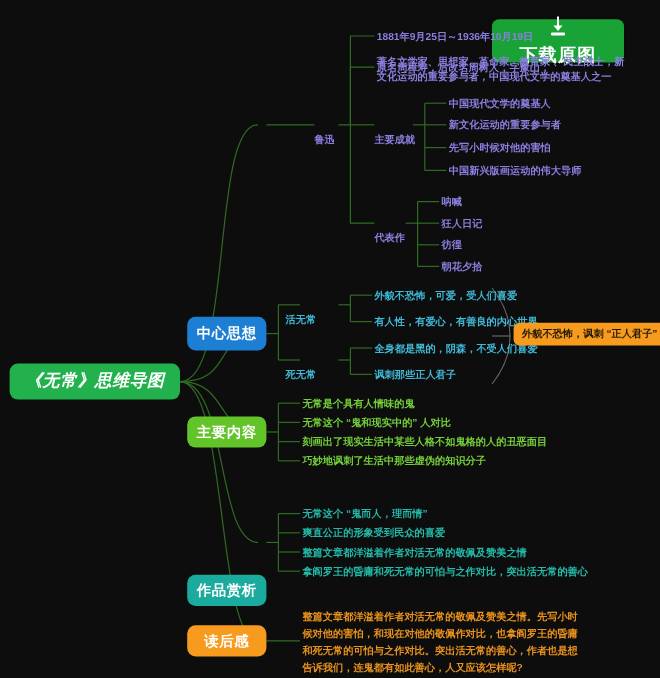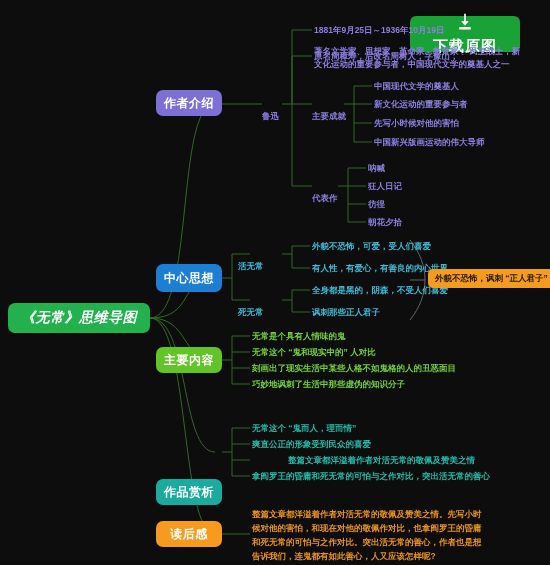--- a/index.html
+++ b/index.html
@@ -148,23 +148,20 @@
         <rect x="5" y="18" width="14" height="3" rx="1"></rect>
       </svg>
     </span>
     <span class="dl-label">下载原图</span>
   </button>
 
   <div class="node root" style="left:8px; top:303px; width:142px; height:30px; background:#22b14c;font-style:italic;">
     <span>《无常》思维导图</span>
   </div>
 
-  <div class="node branch" style="left:156px; top:90px; width:66px; height:26px; background:#7c6fd6;">
-    <span>作者介绍</span>
-  </div>
 
   <div class="mid" style="left:262px; top:98px; color:#8b7fe0;">鲁迅</div>
 
   <div class="leaf" style="left:314px; top:24px; color:#8b7fe0;">1881年9月25日～1936年10月19日</div>
 
   <div class="leaf" style="left:314px; top:50px; color:#8b7fe0;">原名周樟寿，后改名周树人，字豫山，</div>
 
   <div class="leaf wrap" style="left:314px; top:45px; width:210px; color:#8b7fe0; top:46px; margin-top:0; top:45px;">著名文学家、思想家、革命家、教育家 、民主战士，新文化运动的重要参与者，中国现代文学的奠基人之一</div>
 
   <div class="mid" style="left:312px; top:98px; color:#8b7fe0;">主要成就</div>
@@ -201,21 +198,21 @@
   <div class="leaf" style="left:252px; top:330px; color:#74cf3a;">无常是个具有人情味的鬼</div>
   <div class="leaf" style="left:252px; top:346px; color:#74cf3a;">无常这个 “鬼和现实中的” 人对比</div>
   <div class="leaf" style="left:252px; top:362px; color:#74cf3a;">刻画出了现实生活中某些人格不如鬼格的人的丑恶面目</div>
   <div class="leaf" style="left:252px; top:378px; color:#74cf3a;">巧妙地讽刺了生活中那些虚伪的知识分子</div>
 
   <div class="node branch" style="left:156px; top:439px; width:66px; height:26px; background:#1aab9e;margin-top:40px;">
     <span>作品赏析</span>
   </div>
   <div class="leaf" style="left:252px; top:422px; color:#23b9a8;">无常这个 “鬼而人，理而情”</div>
   <div class="leaf" style="left:252px; top:438px; color:#23b9a8;">爽直公正的形象受到民众的喜爱</div>
-  <div class="leaf" style="left:252px; top:454px; color:#23b9a8;margin-left:36px;">整篇文章都洋溢着作者对活无常的敬佩及赞美之情</div>
+  <div class="leaf" style="left:252px; top:454px; color:#23b9a8;">整篇文章都洋溢着作者对活无常的敬佩及赞美之情</div>
   <div class="leaf" style="left:252px; top:470px; color:#23b9a8;">拿阎罗王的昏庸和死无常的可怕与之作对比，突出活无常的善心</div>
 
   <div class="node branch" style="left:156px; top:521px; width:66px; height:26px; background:#f79b1e;">
     <span>读后感</span>
   </div>
   <div class="leaf wrap" style="left:252px; top:507px; width:232px; color:#e9921d; line-height:14px;">整篇文章都洋溢着作者对活无常的敬佩及赞美之情。先写小时候对他的害怕，和现在对他的敬佩作对比，也拿阎罗王的昏庸和死无常的可怕与之作对比。突出活无常的善心，作者也是想告诉我们，连鬼都有如此善心，人又应该怎样呢?</div>
 
 </div>
 
 </body></html>

